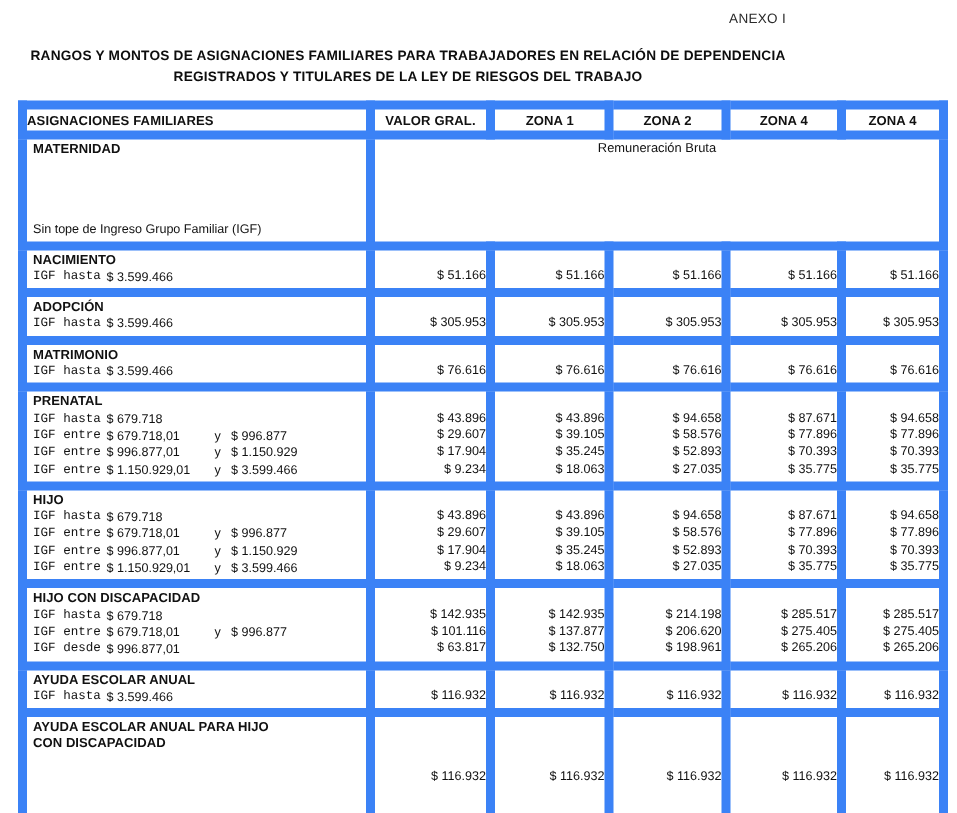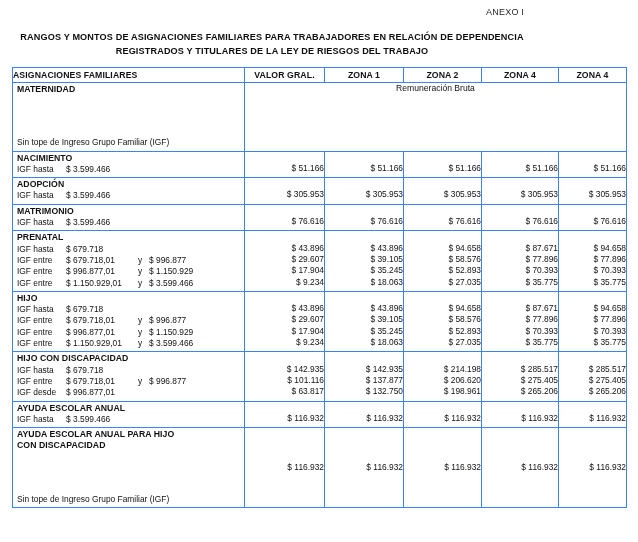--- a/index.html
+++ b/index.html
@@ -46,21 +46,21 @@
   }
   
   table.afam {
     border-collapse: collapse;
     width: 614px;
     table-layout: fixed;
     font-size: 8.6px;
     color: #111;
   }
   table.afam td, table.afam th {
-    border: 1px solid #3b82f6;
+    border: 6px solid #3b82f6;
     padding: 0;
     vertical-align: top;
     background: #fff;
   }
   col.c-concept { width: 232px; }
   col.c-val     { width: 80px; }
   col.c-z1      { width: 79px; }
   col.c-z2      { width: 78px; }
   col.c-z3      { width: 77px; }
   col.c-z4      { width: 68px; }
@@ -94,21 +94,21 @@
     white-space: nowrap;
     margin-top: 42px;
   }
   
   .rng {
     display: flex;
     font-size: 8.4px;
     line-height: 11.3px;
     white-space: nowrap;
   }
-  .rng .lbl  { width: 49px; flex: 0 0 49px; }
+  .rng .lbl  { width: 49px; flex: 0 0 49px; font-family: Liberation Mono, monospace; }
   .rng .amt  { width: 72px; flex: 0 0 72px; }
   .rng .ysep { width: 11px; flex: 0 0 11px; }
   .rng .amt2 { flex: 0 0 auto; }
 
   
   .num {
     text-align: right;
     padding: 1px 4px 2px 4px;
     font-size: 8.4px;
     line-height: 11.3px;

